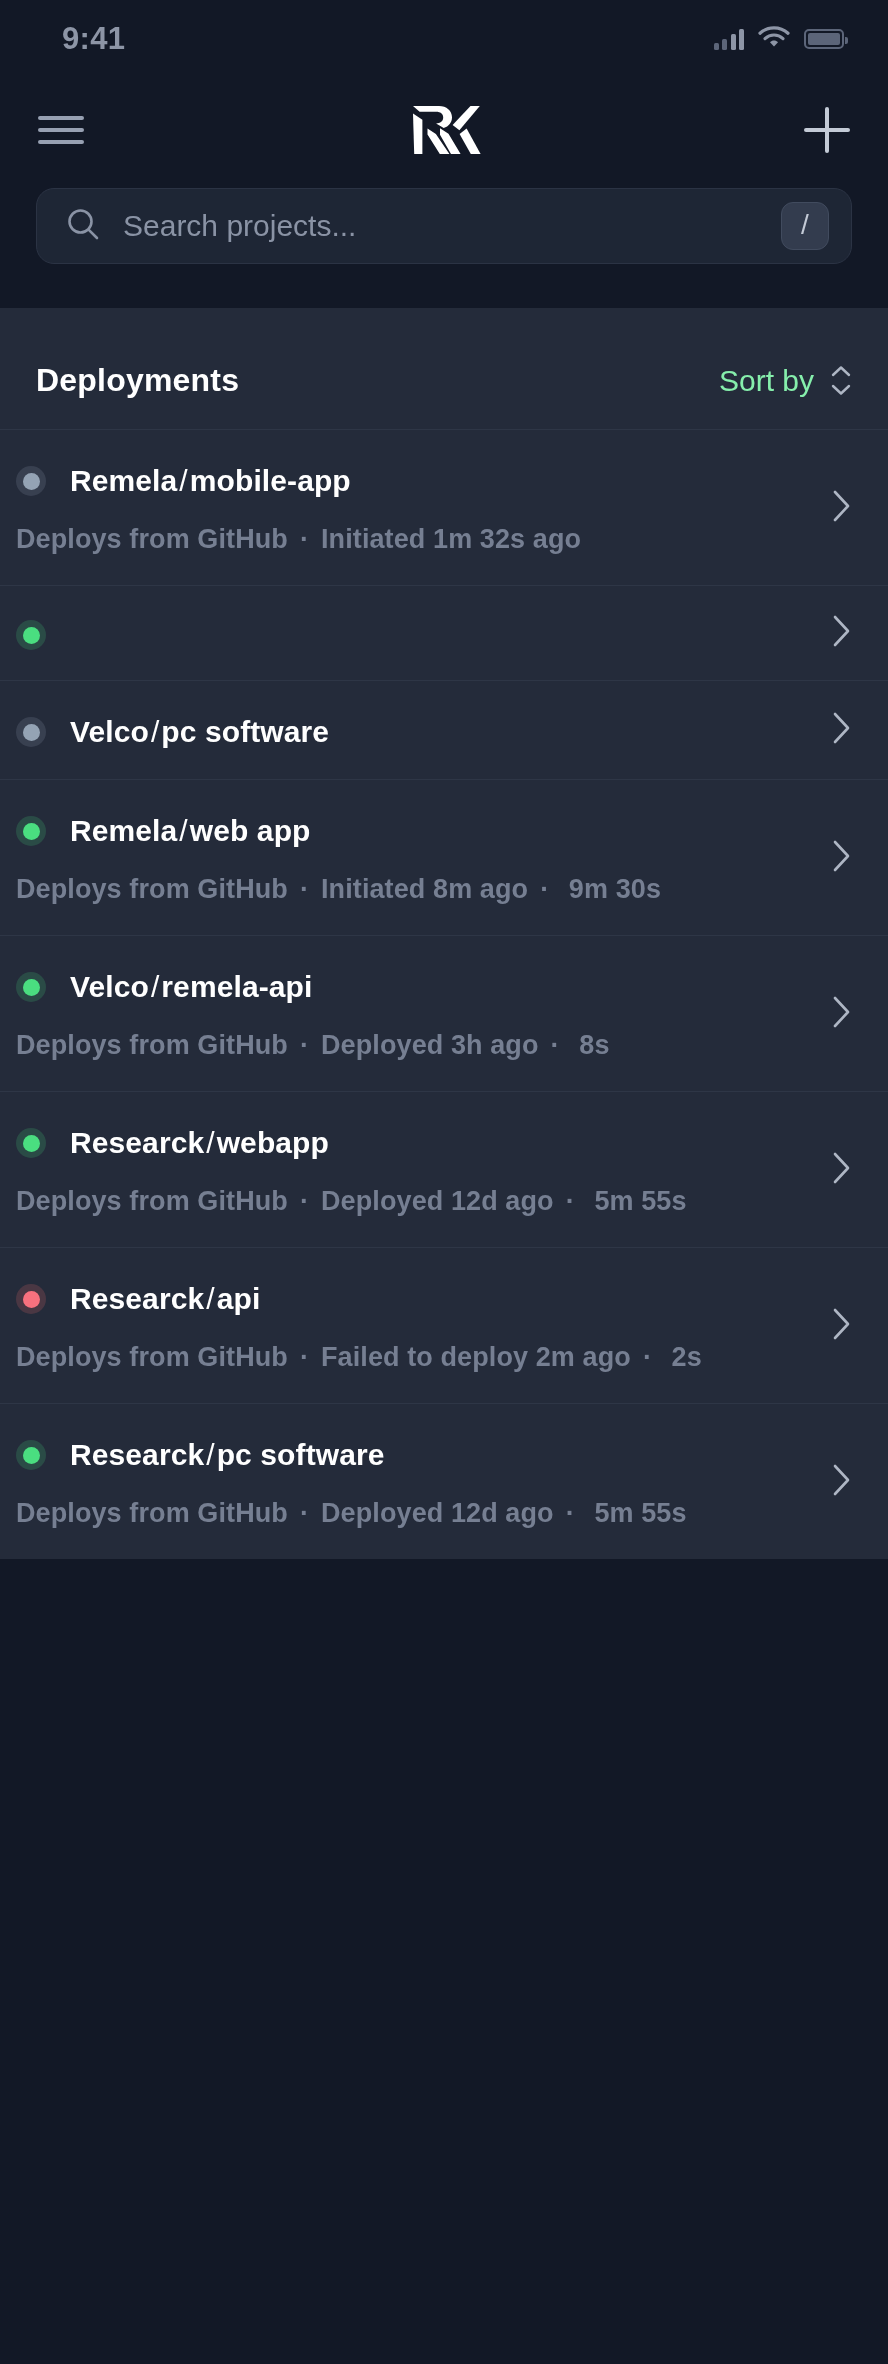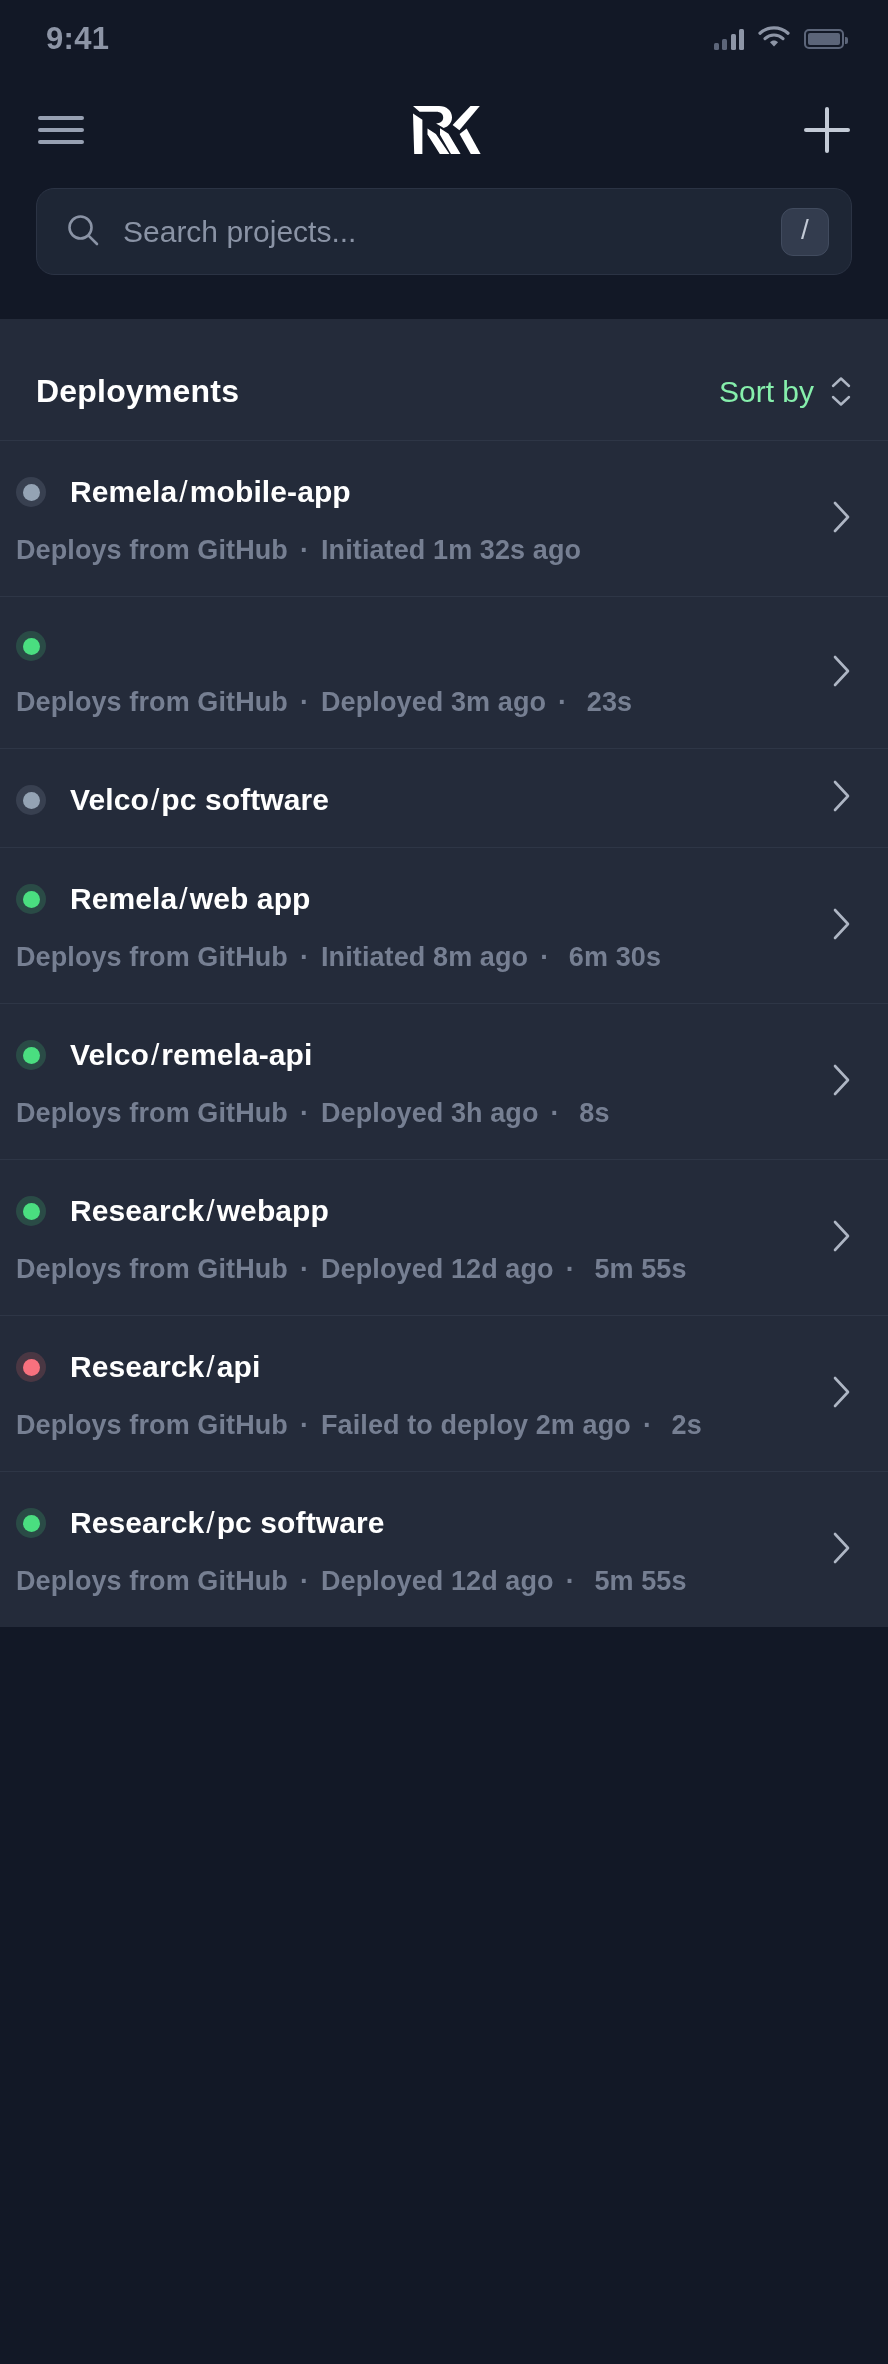--- a/index.html
+++ b/index.html
@@ -8,20 +8,21 @@
     background:#121826;
     font-family:"Liberation Sans", sans-serif;
     overflow:hidden;
   }
 
   
   .statusbar{
     height:78px; display:flex; align-items:center;
     justify-content:space-between; padding:0 44px 0 46px;
     background:#121826;
+    margin-left:16px;
   }
   .status-time{ color:#8D95A6; font-size:31px; font-weight:600; letter-spacing:.3px; }
   .status-icons{ display:flex; align-items:center; gap:14px; }
   .signal{ display:flex; align-items:flex-end; gap:3.5px; height:22px; }
   .signal i{ width:5px; background:#5C6579; border-radius:1.5px; display:block; }
   .signal i:nth-child(1){ height:7px; }
   .signal i:nth-child(2){ height:11px; }
   .signal i:nth-child(3){ height:16px; background:#8D95A6; }
   .signal i:nth-child(4){ height:21px; background:#8D95A6; }
   .battery{
@@ -46,21 +47,21 @@
   .plus{ width:46px; height:46px; position:relative; cursor:pointer; }
   .plus::before, .plus::after{
     content:""; position:absolute; background:#C3CAD6; border-radius:2px;
   }
   .plus::before{ left:0; top:21px; width:46px; height:3.5px; }
   .plus::after{ top:0; left:21px; height:46px; width:3.5px; }
 
   
   .search-wrap{ background:#121826; padding:6px 36px 44px; }
   .search{
-    height:87px; background:#1E2635; border:1px solid #2B3344;
+    height:76px; background:#1E2635; border:1px solid #2B3344;
     border-radius:18px; display:flex; align-items:center;
     padding:0 22px 0 28px; gap:22px;
   }
   .search-icon{ flex:none; }
   .search-input{
     flex:1; background:transparent; border:none; outline:none;
     color:#9AA3B4; font-size:30px; font-family:"Liberation Sans", sans-serif;
   }
   .search-input::placeholder{ color:#8A93A5; }
   .slash-key{
@@ -199,22 +200,20 @@
         <path d="M3 3L16 17L3 31" stroke="#AEB6C4" stroke-width="2.6" stroke-linecap="round" stroke-linejoin="round"></path>
       </svg>
     </span>
       </div>
       <div class="row">
     <div class="row-main">
       <span class="dot success">
             <b></b>
           </span>
     </div>
-    <div class="row-sub"><span>Deploys from GitHub</span><span class="mid">·</span><span>Deployed 3m ago</span><span class="mid">·</span>
-       <span>23s</span></div>
     <span class="chevron">
       <svg width="20" height="34" viewBox="0 0 20 34" fill="none">
         <path d="M3 3L16 17L3 31" stroke="#AEB6C4" stroke-width="2.6" stroke-linecap="round" stroke-linejoin="round"></path>
       </svg>
     </span>
       </div>
       <div class="row">
     <div class="row-main">
       <span class="dot pending">
             <b></b>
@@ -232,21 +231,21 @@
       <div class="row">
     <div class="row-main">
       <span class="dot success">
             <b></b>
           </span>
       <span class="row-title">
         <span>Remela</span><span class="sep">/</span><span>web app</span>
       </span>
     </div>
     <div class="row-sub"><span>Deploys from GitHub</span><span class="mid">·</span><span>Initiated 8m ago</span><span class="mid">·</span>
-       <span>6m 30s</span></div>
+       <span>9m 30s</span></div>
     <span class="chevron">
       <svg width="20" height="34" viewBox="0 0 20 34" fill="none">
         <path d="M3 3L16 17L3 31" stroke="#AEB6C4" stroke-width="2.6" stroke-linecap="round" stroke-linejoin="round"></path>
       </svg>
     </span>
       </div>
       <div class="row">
     <div class="row-main">
       <span class="dot success">
             <b></b>

